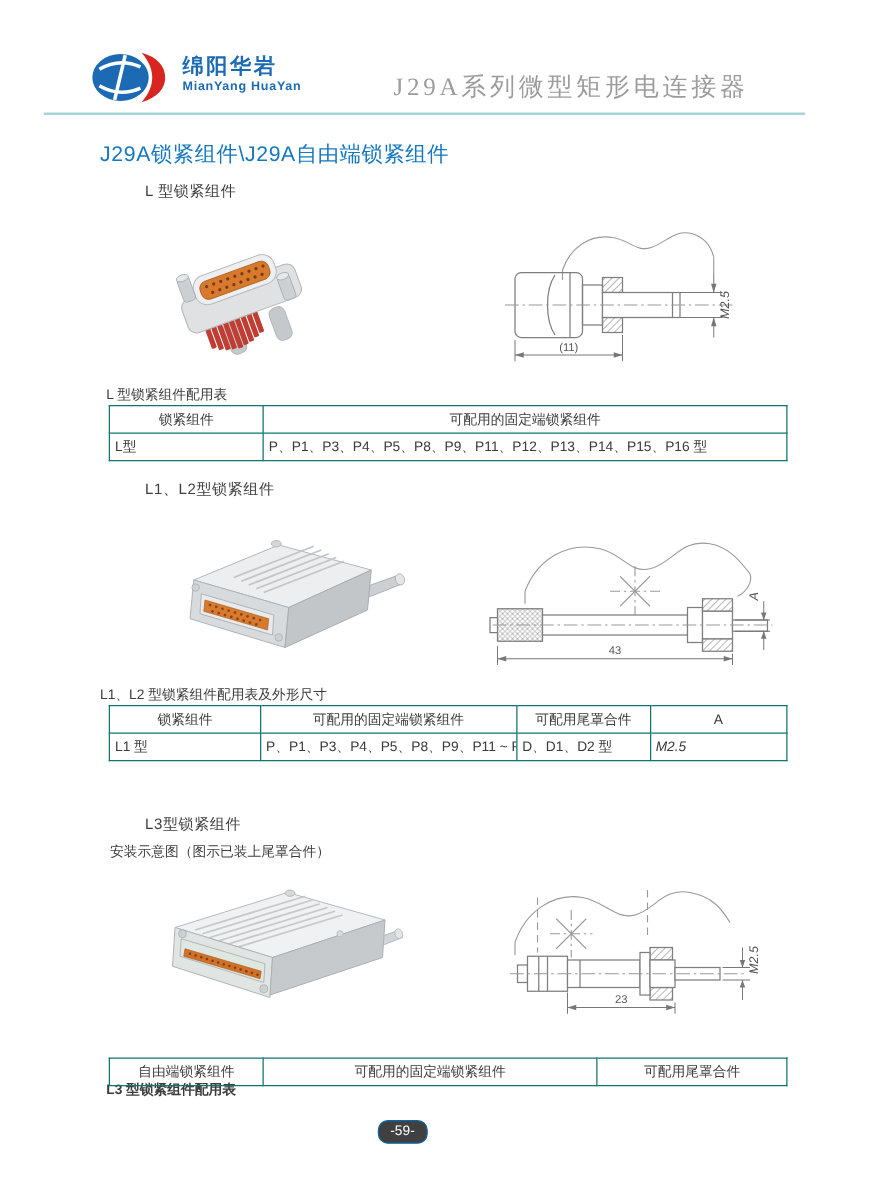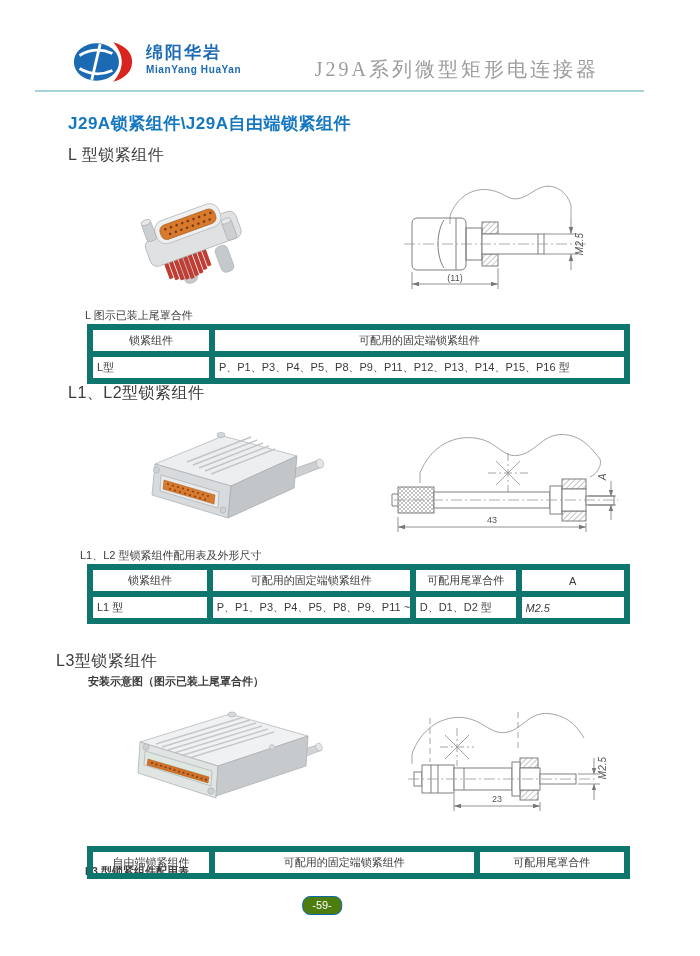--- a/index.html
+++ b/index.html
@@ -6,32 +6,32 @@
   .page{position:relative;width:644px;height:956px;background:#fff;overflow:hidden;
         font-family:"Liberation Sans","DejaVu Sans",sans-serif;color:#3a3a3a;}
   .abs{position:absolute;}
   
   .logo-cn{font-size:17px;font-weight:bold;color:#1b6ab3;letter-spacing:2px;line-height:1;}
   .logo-en{font-size:10px;font-weight:bold;color:#1b6ab3;letter-spacing:.6px;margin-top:3px;}
   .doc-title{font-family:"Liberation Serif","DejaVu Serif",serif;font-size:20px;color:#9c9c9c;
              letter-spacing:3px;white-space:nowrap;}
   .header-rule{height:2px;background:#a6d4da;}
   
-  .page-title{font-size:17px;font-weight:bold;color:#1577c0;letter-spacing:.5px;}
-  .sec-h{font-size:16px;color:#3c3c3c;letter-spacing:.5px;}
+  .page-title{font-size:17px;font-weight:normal;color:#1577c0;letter-spacing:.5px;margin-left:12px;}
+  .sec-h{font-size:12px;color:#3c3c3c;letter-spacing:.5px;margin-left:48px;}
   .sub-h{font-size:11px;color:#3c3c3c;}
   .cap{font-size:11px;color:#3c3c3c;}
   
   table{border-collapse:collapse;table-layout:fixed;width:100%;}
-  th,td{border:6px solid #0f766e;font-size:11px;font-weight:normal;color:#3a3a3a;
+  th,td{border:1px solid #0f766e;font-size:11px;font-weight:normal;color:#3a3a3a;
         vertical-align:middle;padding:3px 4px;white-space:nowrap;
         overflow:hidden;}
   .it{font-style:italic;}
   
-  .page-pill{background:#4d7c0f;color:#fff;font-size:11px;border-radius:8px;
+  .page-pill{background:#404040;color:#fff;font-size:11px;border-radius:8px;
              padding:2px 9px 3px;border:1px solid #0c67a6;}
   svg text{font-family:"Liberation Sans","DejaVu Sans",sans-serif;}
 </style>
 </head>
 <body>
 
 <div class="page">
 
   <div class="abs" style="left:72px;top:40px;width:62px;height:44px;">
     <svg width="62" height="44" viewBox="0 0 66 46">
@@ -137,21 +137,21 @@
         <path d="M14,112 l7,-2.2 v4.4 z"></path>
           <path d="M100,112 l-7,-2.2 v4.4 z"></path>
         <path d="M173,62 l-2.2,-7 h4.4 z"></path>
           <path d="M173,82 l-2.2,7 h4.4 z"></path>
       </g>
       <text x="57" y="109" font-size="9" fill="#555" text-anchor="middle">(11)</text>
       <text transform="rotate(-90 185 72)" x="185" y="72" font-size="10" fill="#555" text-anchor="middle" font-style="italic">M2.5</text>
     </svg>
   </div>
 
-  <div class="abs cap" style="left:85px;top:308px;">L 图示已装上尾罩合件</div>
+  <div class="abs cap" style="left:85px;top:308px;">L 型锁紧组件配用表</div>
   <div class="abs" style="left:87px;top:324px;width:543px;">
     <table>
       <colgroup>
           <col style="width:22.7%">
           <col>
         </colgroup>
       <tbody>
           <tr>
         <th>锁紧组件</th>
         <th>可配用的固定端锁紧组件</th>
@@ -278,22 +278,22 @@
       <tr>
         <td>L1 型</td>
         <td>P、P1、P3、P4、P5、P8、P9、P11 ~ P16型</td>
         <td>D、D1、D2 型</td>
         <td class="it">M2.5</td>
       </tr>
     </tbody>
       </table>
   </div>
 
-  <div class="abs sec-h" style="left:56px;top:651px;">L3型锁紧组件</div>
-  <div class="abs sub-h" style="left:88px;top:674px;font-weight:bold;">安装示意图（图示已装上尾罩合件）</div>
+  <div class="abs sec-h" style="left:68px;top:651px;">L3型锁紧组件</div>
+  <div class="abs sub-h" style="left:88px;top:674px;">安装示意图（图示已装上尾罩合件）</div>
 
   <div class="abs" style="left:112px;top:700px;">
     <svg width="215" height="115" viewBox="0 0 215 115">
       <polygon points="190,50 208,44 210,50 192,57" fill="#d2d5d7" stroke="#a8abae" stroke-width="0.6"></polygon>
       <ellipse cx="207" cy="47" rx="3" ry="4" transform="rotate(-20 207 47)" fill="#e4e6e8" stroke="#aaadb0" stroke-width="0.5"></ellipse>
       <polygon points="28,42 118,14 196,36 106,66" fill="#eff1f2" stroke="#b6b9bc" stroke-width="0.8"></polygon>
       <g stroke="#c5c8ca" stroke-width="1.4">
         <line x1="44" y1="44" x2="132" y2="17"></line>
           <line x1="50" y1="47" x2="138" y2="20"></line>
         <line x1="56" y1="50" x2="144" y2="23"></line>

